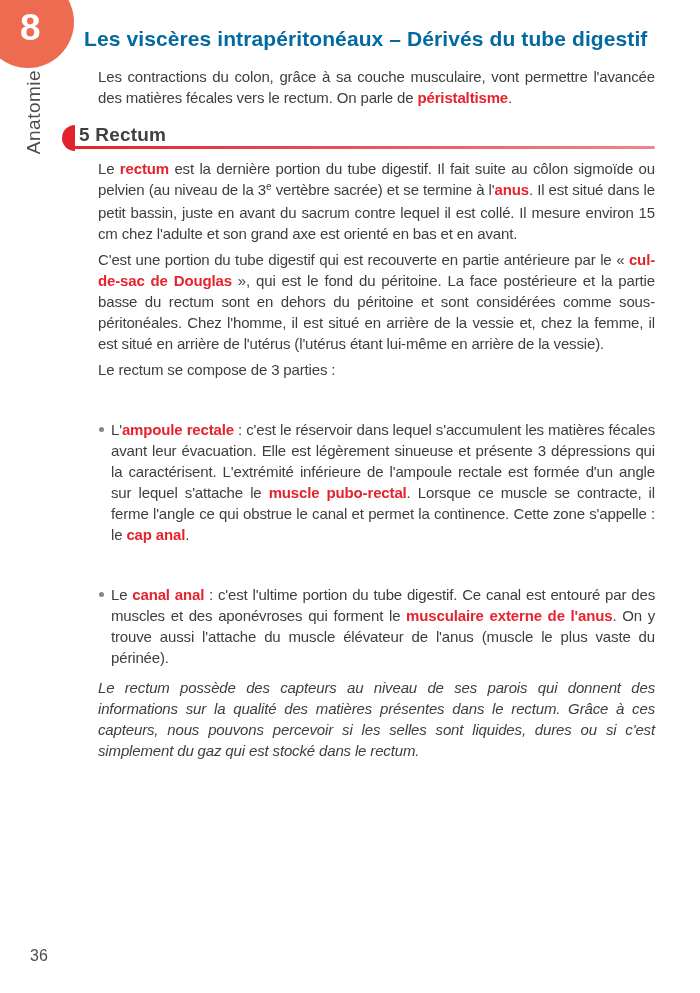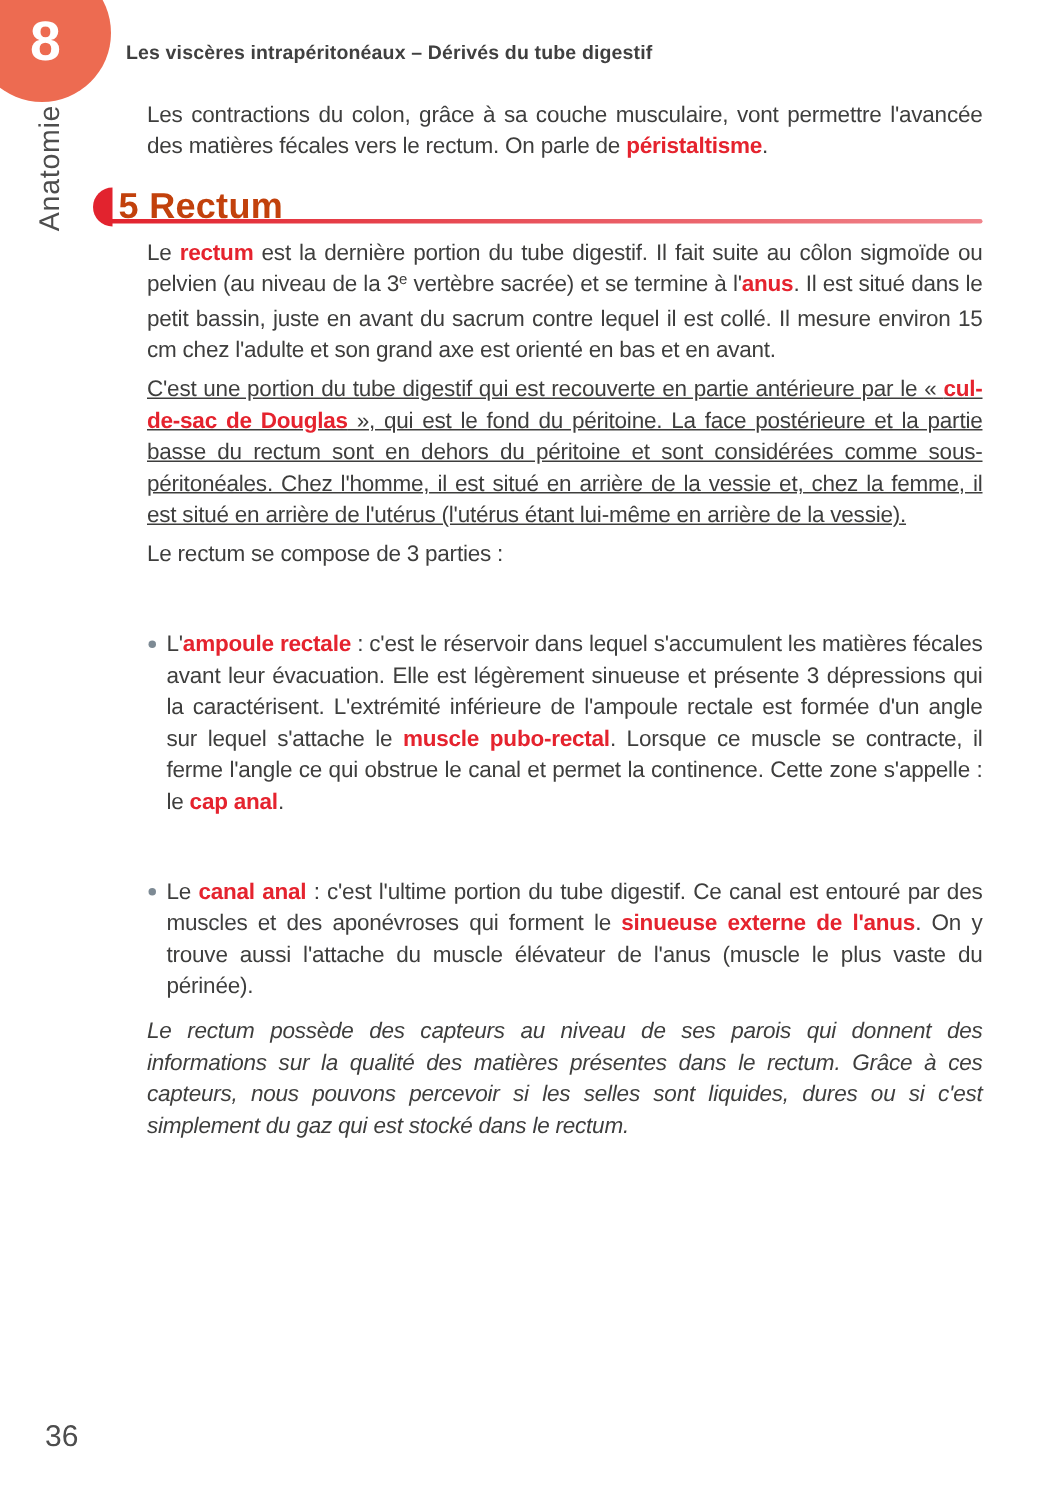--- a/index.html
+++ b/index.html
@@ -44,23 +44,23 @@
     font-size: 19px;
     color: #4d4d4d;
     letter-spacing: 0.5px;
     white-space: nowrap;
   }
   
   .chapter-title {
     position: absolute;
     left: 84px;
     top: 27px;
-    font-size: 13px;
-    font-weight: bold;
-    color: #404040;
+    font-size: 21px;
+    font-weight: bold;
+    color: #0369a1;
     letter-spacing: 0.1px;
     white-space: nowrap;
   }
   
   .content {
     position: absolute;
     left: 62px;
     top: 58px;
     width: 593px;
   }
@@ -68,21 +68,21 @@
     margin: 0 0 0 36px;
     width: 557px;
     font-size: 15px;
     line-height: 21px;
     letter-spacing: -0.15px;
     text-align: justify;
     color: #3e3e3d;
   }
   .para.intro { margin-top: 8px; }
   .para.body-a { margin-top: 7px; }
-  .para.body-b { margin-top: 5px; text-decoration: underline; }
+  .para.body-b { margin-top: 5px; }
   .para.list-intro { margin-top: 5px; }
   .para.outro { margin-top: 9px; font-style: italic; }
   
   .section-heading {
     position: relative;
     height: 27px;
     margin: 16px 0 7px 0;
   }
   .heading-bullet {
     position: absolute;
@@ -90,23 +90,23 @@
     top: 1px;
     width: 13px;
     height: 26px;
     background: #e2232e;
     border-radius: 13px 0 0 13px;
   }
   .heading-text {
     position: absolute;
     left: 17px;
     top: 0;
-    font-size: 24px;
-    font-weight: bold;
-    color: #c2410c;
+    font-size: 19px;
+    font-weight: bold;
+    color: #404040;
     letter-spacing: 0.2px;
     white-space: nowrap;
   }
   .heading-rule {
     position: absolute;
     left: 11px;
     right: 0;
     bottom: 2px;
     height: 3px;
     border-radius: 2px;
@@ -147,21 +147,21 @@
     font-size: 10px;
     vertical-align: baseline;
     position: relative;
     top: -5px;
   }
   
   .page-number {
     position: absolute;
     left: 30px;
     top: 947px;
-    font-size: 20px;
+    font-size: 16px;
     color: #4d4d4d;
   }
 </style>
 </head>
 <body>
 
 <div class="page">
 
   <div class="chapter-circle">
     <span class="chapter-num">8</span>
@@ -187,21 +187,21 @@
 
     <p class="para list-intro"><span>Le rectum se compose de 3 parties :</span></p>
 
     <ul class="bullets">
       <li class="bullet-item">
         <span class="bullet-dot"></span>
         <span class="li-text"><span>L'</span><span class="red">ampoule rectale</span><span> : c'est le réservoir dans lequel s'accumulent les matières fécales avant leur évacuation. Elle est légèrement sinueuse et présente 3 dépressions qui la caractérisent. L'extrémité inférieure de l'ampoule rectale est formée d'un angle sur lequel s'attache le </span><span class="red">muscle pubo-rectal</span><span>. Lorsque ce muscle se contracte, il ferme l'angle ce qui obstrue le canal et permet la continence. Cette zone s'appelle : le </span><span class="red">cap anal</span><span>.</span></span>
       </li>
       <li class="bullet-item">
         <span class="bullet-dot"></span>
-        <span class="li-text"><span>Le </span><span class="red">canal anal</span><span> : c'est l'ultime portion du tube digestif. Ce canal est entouré par des muscles et des aponévroses qui forment le </span><span class="red">sinueuse externe de l'anus</span><span>. On y trouve aussi l'attache du muscle élévateur de l'anus (muscle le plus vaste du périnée).</span></span>
+        <span class="li-text"><span>Le </span><span class="red">canal anal</span><span> : c'est l'ultime portion du tube digestif. Ce canal est entouré par des muscles et des aponévroses qui forment le </span><span class="red">musculaire externe de l'anus</span><span>. On y trouve aussi l'attache du muscle élévateur de l'anus (muscle le plus vaste du périnée).</span></span>
       </li>
     </ul>
 
     <p class="para outro"><span>Le rectum possède des capteurs au niveau de ses parois qui donnent des informations sur la qualité des matières présentes dans le rectum. Grâce à ces capteurs, nous pouvons percevoir si les selles sont liquides, dures ou si c'est simplement du gaz qui est stocké dans le rectum.</span></p>
 
   </div>
 
   <div class="page-number">36</div>
 
 </div>

